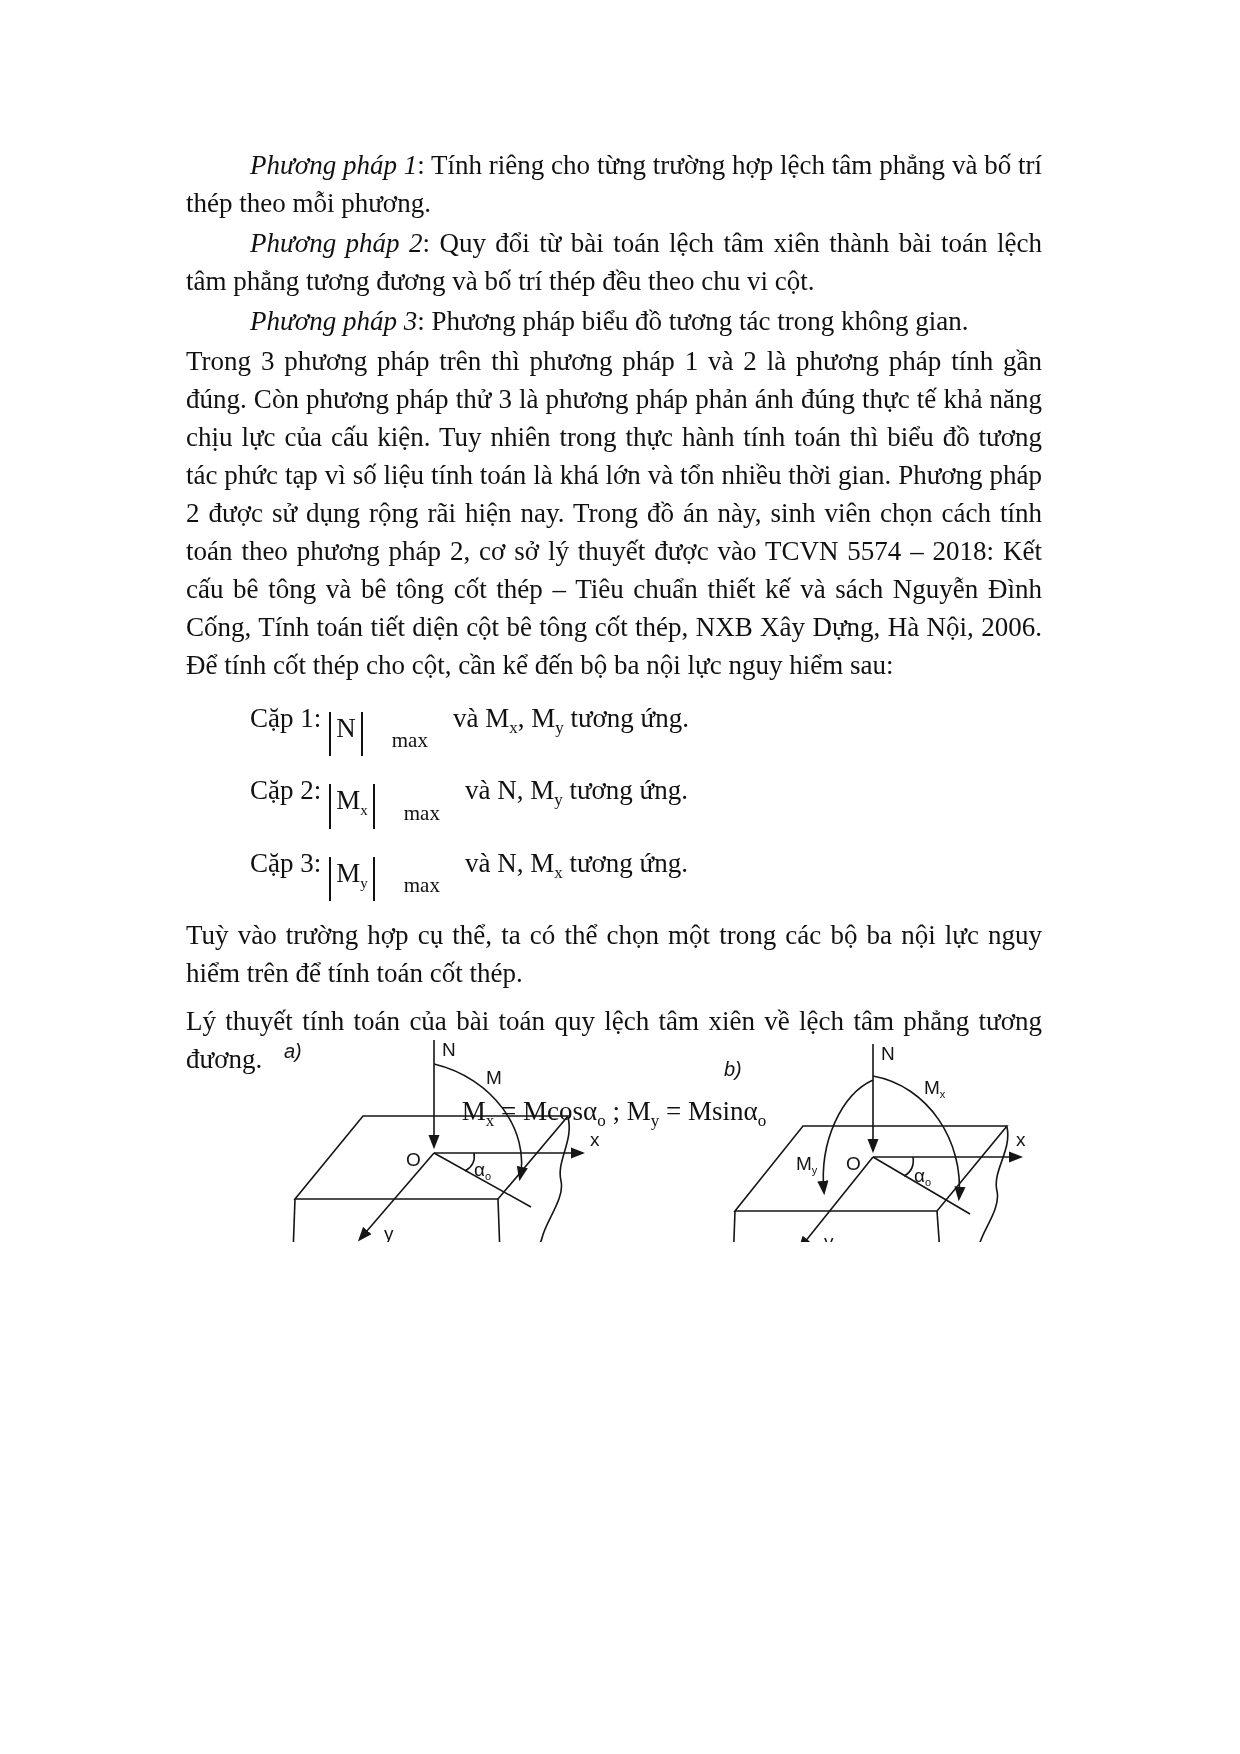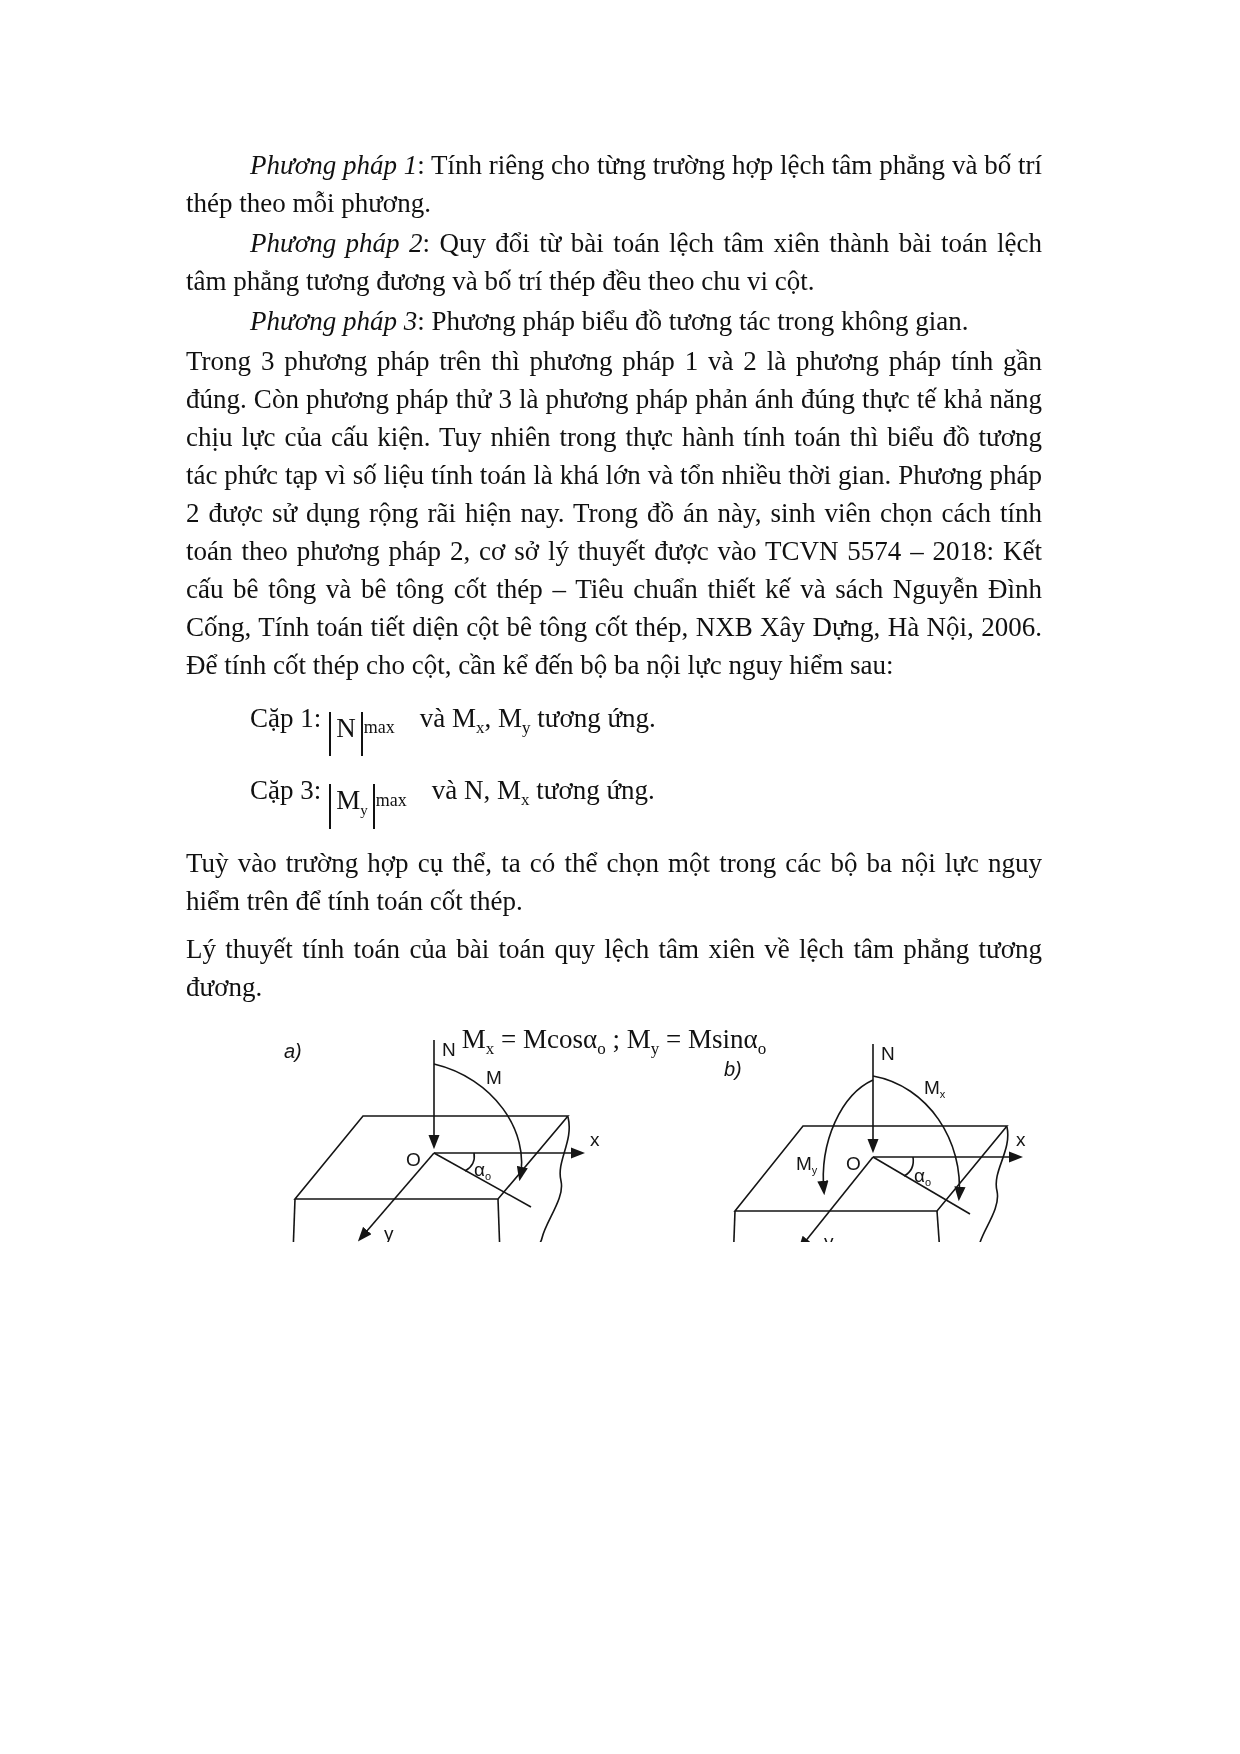--- a/index.html
+++ b/index.html
@@ -17,21 +17,21 @@
   .para.gap { margin-top:2px; }
   i.lead { font-style:italic; }
   .cap-line { margin:15px 0 15px 64px; font-size:27px; }
   .cap-prefix { margin-right:8px; }
   .abs {
     display:inline-block; border-left:2px solid #111; border-right:2px solid #111;
     padding:3px 5px 10px 5px; line-height:1; vertical-align:-10px;
   }
   .abs sub { font-size:15px; }
   sub.smallsub { font-size:17px; }
-  .maxsub { font-size:18px; position:relative; top:0; left:1px; }
+  .maxsub { font-size:21px; position:relative; top:14px; left:1px;padding-left:28px; }
   .cap-tail { margin-left:26px; }
   .formula { margin-top:14px; text-align:center; font-size:27px; }
   .formula sub { font-size:17px; }
   .figures {
     position:absolute; top:1026px; left:228px; width:804px; height:256px;
     display:flex;
   }
   .figures svg { display:block; }
   .fig-caption {
     position:absolute; top:1296px; left:0; width:100%;
@@ -59,20 +59,23 @@
     <p class="para indent gap"><i class="lead">Phương pháp 2</i><span>: Quy đổi từ bài toán lệch tâm xiên thành bài toán lệch tâm phẳng tương đương và bố trí thép đều theo chu vi cột.</span></p>
 
     <p class="para indent gap"><i class="lead">Phương pháp 3</i><span>: Phương pháp biểu đồ tương tác trong không gian.</span></p>
 
     <p class="para gap"><span>Trong 3 phương pháp trên thì phương pháp 1 và 2 là phương pháp tính gần đúng. Còn phương pháp thử 3 là phương pháp phản ánh đúng thực tế khả năng chịu lực của cấu kiện. Tuy nhiên trong thực hành tính toán thì biểu đồ tương tác phức tạp vì số liệu tính toán là khá lớn và tổn nhiều thời gian. Phương pháp 2 được sử dụng rộng rãi hiện nay. Trong đồ án này, sinh viên chọn cách tính toán theo phương pháp 2, cơ sở lý thuyết được vào TCVN 5574 – 2018: Kết cấu bê tông và bê tông cốt thép – Tiêu chuẩn thiết kế và sách Nguyễn Đình Cống, Tính toán tiết diện cột bê tông cốt thép, NXB Xây Dựng, Hà Nội, 2006. Để tính cốt thép cho cột, cần kể đến bộ ba nội lực nguy hiểm sau:</span></p>
 
     <div class="cap-line">
       <span class="cap-prefix">Cặp 1:</span><span class="abs"><span>N</span><sub></sub></span><sub class="maxsub">max</sub><span class="cap-tail"><span>và M</span><sub class="smallsub">x</sub><span>, M</span><sub class="smallsub">y</sub><span> tương ứng.</span></span>
     </div>
 
+    <div class="cap-line">
+      <span class="cap-prefix">Cặp 2:</span><span class="abs"><span>M</span><sub>x</sub></span><sub class="maxsub">max</sub><span class="cap-tail"><span>và N, M</span><sub class="smallsub">y</sub><span></span><sub class="smallsub"></sub><span> tương ứng.</span></span>
+    </div>
 
     <div class="cap-line">
       <span class="cap-prefix">Cặp 3:</span><span class="abs"><span>M</span><sub>y</sub></span><sub class="maxsub">max</sub><span class="cap-tail"><span>và N, M</span><sub class="smallsub">x</sub><span></span><sub class="smallsub"></sub><span> tương ứng.</span></span>
     </div>
 
     <p class="para" style="margin-top:12px"><span>Tuỳ vào trường hợp cụ thể, ta có thể chọn một trong các bộ ba nội lực nguy hiểm trên để tính toán cốt thép.</span></p>
 
     <p class="para" style="margin-top:10px"><span>Lý thuyết tính toán của bài toán quy lệch tâm xiên về lệch tâm phẳng tương đương.</span></p>
 
     <div class="formula">

